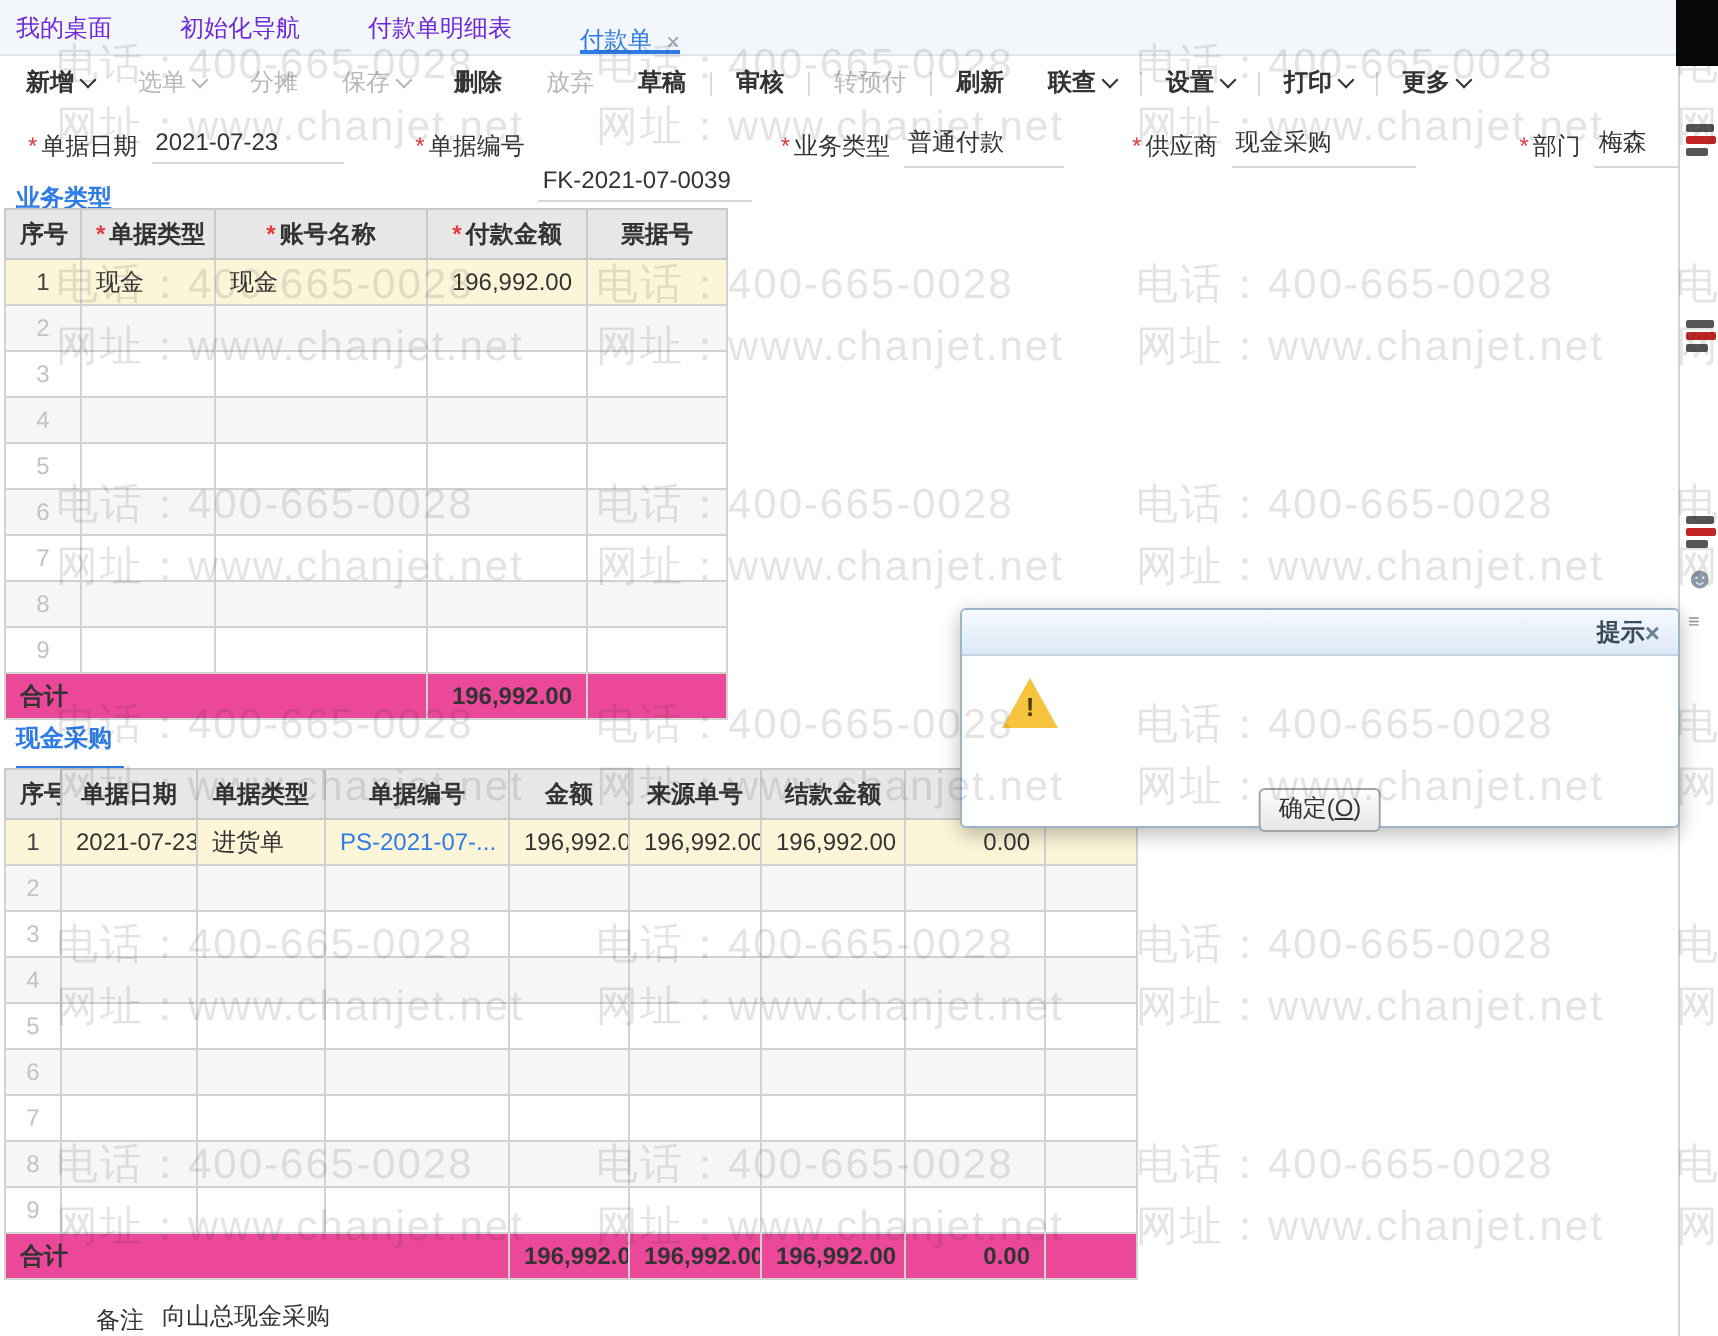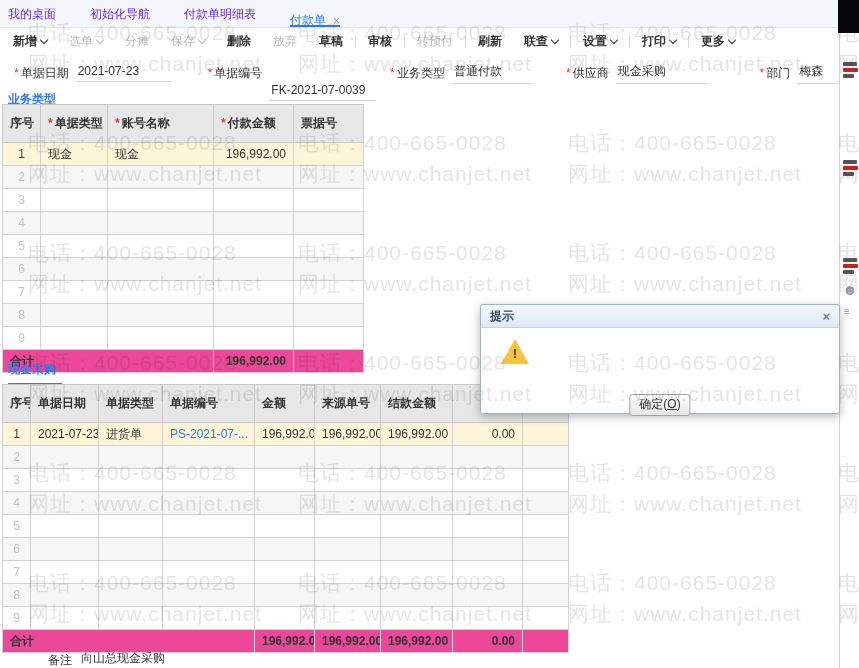--- a/index.html
+++ b/index.html
@@ -41,42 +41,42 @@
                padding:0 6px 5px 0;border-bottom:2px solid #2f7ce8;cursor:pointer;}
   #sec1{top:91px;}
   #sec2{top:361px;}
 
   
   table{border-collapse:collapse;table-layout:fixed;background:#fff;position:absolute;}
   #table1{left:2px;top:104px;width:361px;}
   #table2{left:2px;top:384px;width:566px;}
   th,td{border:1px solid #d2d2d2;font-size:12px;padding:0 7px;height:23px;
         box-sizing:border-box;overflow:hidden;white-space:nowrap;color:#333;}
-  th{background:#e7e7e7;text-align:left;height:38px;font-weight:bold;
+  th{background:#e7e7e7;text-align:center;height:25px;font-weight:bold;
      border-color:#c9c9c9;}
   td.num{text-align:right;}
   td.seq{text-align:center;color:#c3c3c3;padding:0 2px;}
   tr.hl td{background:#fcf5d8;}
   tr.hl td.seq{color:#444;}
   tr.alt td{background:#f6f6f6;}
   tr.total td{background:#ec4899;font-weight:bold;}
   td .link{color:#2f7ce8;cursor:pointer;}
 
   
   #remark-row{position:absolute;left:48px;top:650px;font-size:12px;display:flex;align-items:center;}
   .rk-label{color:#333;margin-right:7px;}
   .rk-value{color:#333;border-bottom:1px solid #e0e0e0;width:485px;padding:0 2px 3px 2px;}
 
   
   #dialog{position:absolute;left:480px;top:304px;width:360px;height:110px;background:#fff;
           border:1px solid #9cb3ca;border-radius:3px;box-shadow:0 3px 10px rgba(0,0,0,.28);
           z-index:30;box-sizing:border-box;}
   .dlg-title{height:22px;background:linear-gradient(#f4f9fd,#dce9f5);
              border-bottom:1px solid #c3d4e4;display:flex;align-items:center;
-             justify-content:space-between;padding:0 9px;font-size:12px;font-weight:bold;
+             justify-content:flex-end;padding:0 9px;font-size:12px;font-weight:bold;
              color:#3c4c5c;border-radius:2px 2px 0 0;}
   .dlg-close{font-weight:bold;color:#6e8094;cursor:pointer;font-size:13px;line-height:1;}
   .dlg-body{position:relative;height:86px;}
   .warn-icon{position:absolute;left:20px;top:11px;width:28px;height:25px;background:#f6c33f;
              clip-path:polygon(50% 0,100% 100%,0 100%);}
   .warn-icon::after{content:"!";position:absolute;left:0;right:0;top:7px;text-align:center;
              font-weight:bold;color:#4a3a00;font-size:13px;}
   .dlg-msg{position:absolute;left:48px;top:17px;font-size:10px;color:#333;white-space:nowrap;}
   .dlg-ok{position:absolute;left:50%;transform:translateX(-50%);top:66px;font-size:12px;
           padding:1px 9px 2px;border:1px solid #a3a3a3;border-radius:3px;color:#333;

